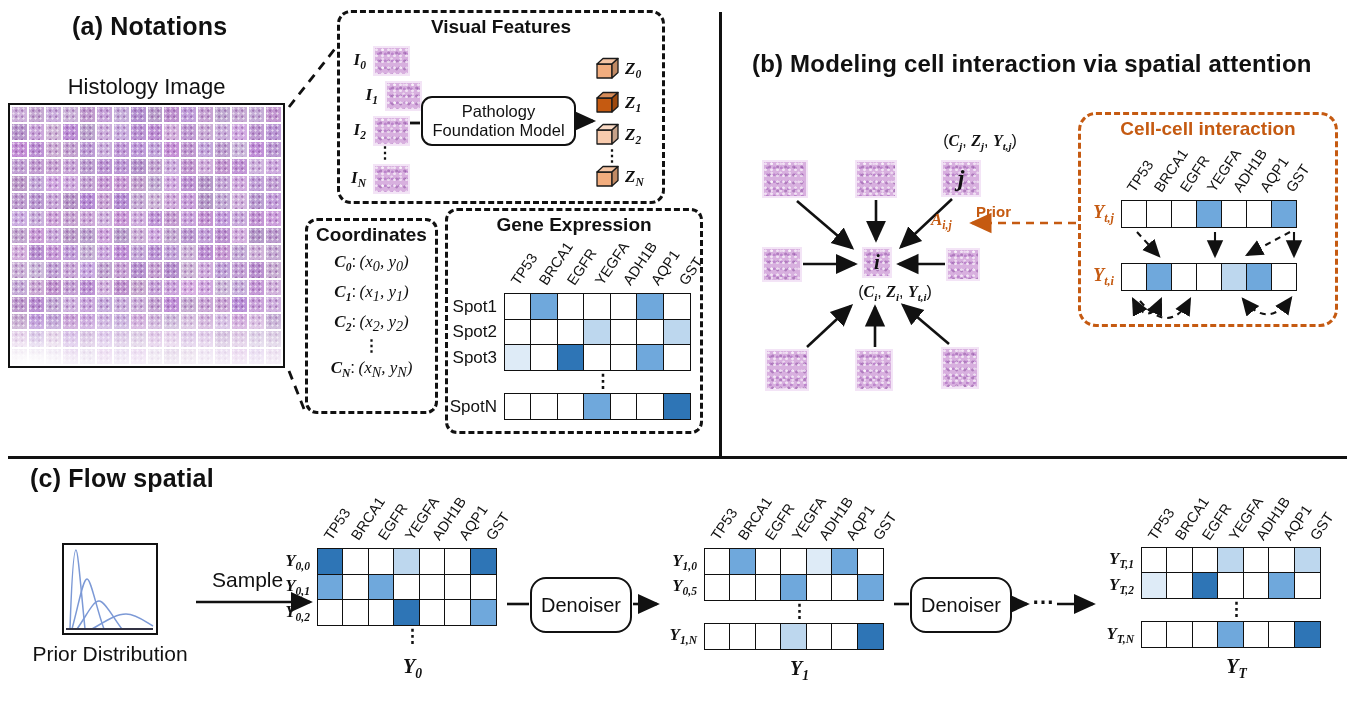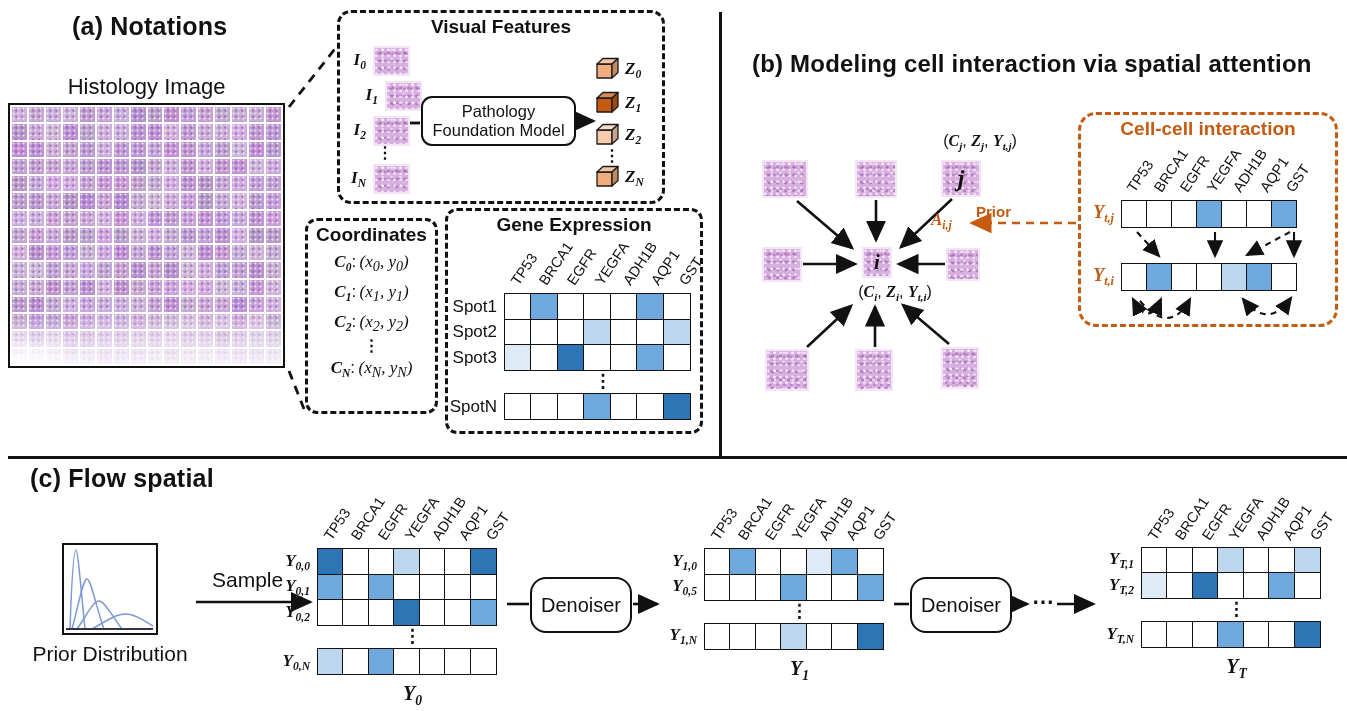--- a/index.html
+++ b/index.html
@@ -581,30 +581,20 @@
         <div class="m-label"><i class="msym">Y<sub>0,2</sub></i></div>
         <div class="m-cell" style="background: rgb(255, 255, 255);"></div>
         <div class="m-cell" style="background: rgb(255, 255, 255);"></div>
         <div class="m-cell" style="background: rgb(255, 255, 255);"></div>
         <div class="m-cell" style="background: rgb(46, 117, 182);"></div>
         <div class="m-cell" style="background: rgb(255, 255, 255);"></div>
         <div class="m-cell" style="background: rgb(255, 255, 255);"></div>
         <div class="m-cell" style="background: rgb(111, 168, 220);"></div>
       </div>
       <div class="m-dots">⋮</div>
-      <div class="m-row">
-        <div class="m-label"><i class="msym">Y<sub>0,N</sub></i></div>
-        <div class="m-cell" style="background: rgb(189, 215, 238);"></div>
-        <div class="m-cell" style="background: rgb(255, 255, 255);"></div>
-        <div class="m-cell" style="background: rgb(111, 168, 220);"></div>
-        <div class="m-cell" style="background: rgb(255, 255, 255);"></div>
-        <div class="m-cell" style="background: rgb(255, 255, 255);"></div>
-        <div class="m-cell" style="background: rgb(255, 255, 255);"></div>
-        <div class="m-cell" style="background: rgb(255, 255, 255);"></div>
-      </div>
       <div class="m-name"><i class="msym">Y<sub>0</sub></i></div>
     </div>
 
   <div class="abs round-box" style="left:530px;top:577px;width:102px;height:56px;border-radius:16px;">
     <div style="font-size:20px;">Denoiser</div>
   </div>
 
   <div class="matrix" style="left:705px;top:548px;--cw:27px;--ch:27px;">
       <div class="gene-labels">
         <span class="gene-label" style="left: calc(var(--cw) * 0 + var(--cw) * 0.58);">TP53</span>

